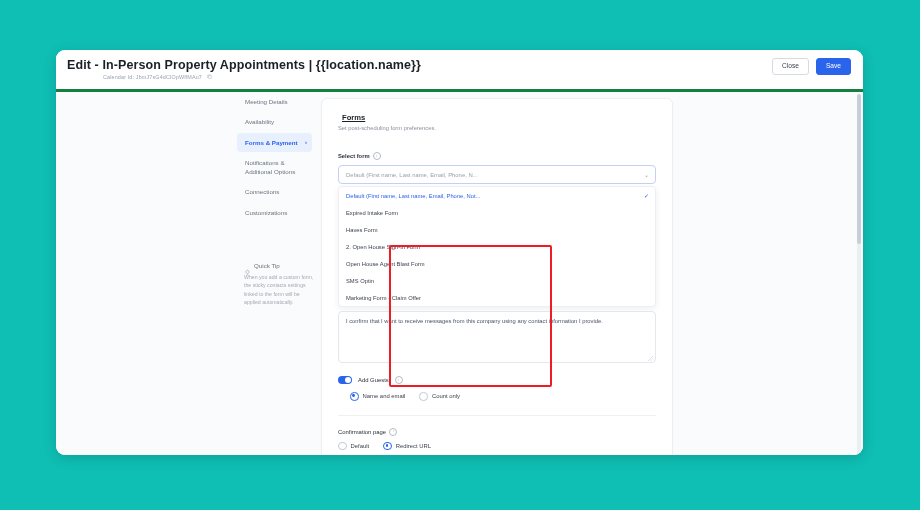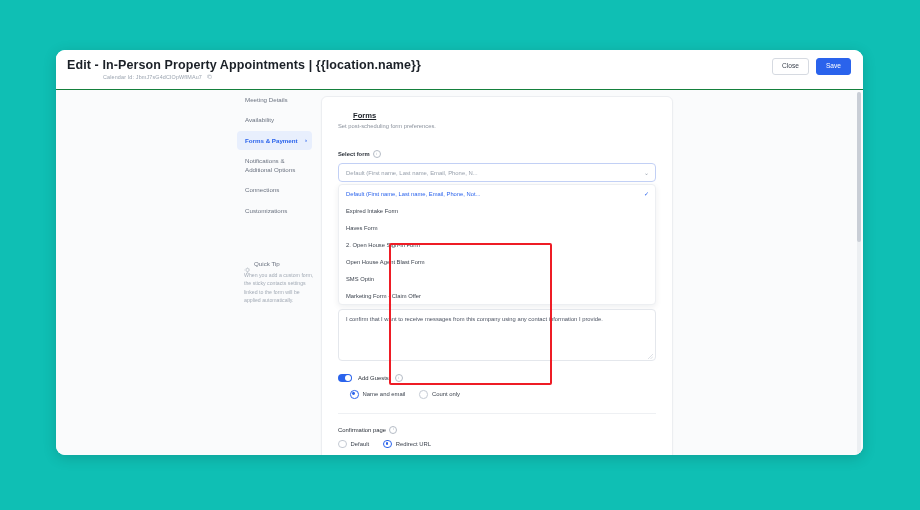--- a/index.html
+++ b/index.html
@@ -12,21 +12,21 @@
   .stage{position:relative;width:920px;height:510px;}
 
   
   .modal{
     position:absolute;left:56px;top:50px;width:807px;height:405px;
     background:#ffffff;border-radius:9px;overflow:hidden;
     box-shadow:0 3px 14px rgba(0,0,0,.16);
   }
   .modal-header{
     position:relative;height:39px;background:#ffffff;
-    border-bottom:1px solid #15803d;
+    border-bottom:3px solid #15803d;
   }
   .modal-title{
     position:absolute;left:11px;top:8px;
     font-size:12.5px;font-weight:700;color:#1b2027;letter-spacing:.1px;
     white-space:nowrap;
   }
   .calendar-id{
     position:absolute;left:47px;top:24px;
     font-size:5.4px;color:#9aa3af;letter-spacing:.15px;white-space:nowrap;
   }
@@ -75,21 +75,21 @@
   .tip-title{font-size:6.2px;color:#6b7380;font-weight:400;}
   .tip-text{font-size:5.2px;color:#a3abb6;line-height:1.62;}
 
   
   .card{
     position:absolute;left:265px;top:6px;width:350px;min-height:420px;
     background:#ffffff;border:1px solid #eceef1;border-radius:6px;
     box-shadow:0 1px 2px rgba(16,24,40,.04);
   }
   .card-inner{padding:14px 16px 16px 16px;position:relative;}
-  .sec-title{font-size:7.6px;font-weight:700;color:#1b2027;margin:0 15px 3px;text-decoration:underline;}
+  .sec-title{font-size:7.6px;font-weight:700;color:#1b2027;margin:0 4px 3px;text-decoration:underline;}
   .sec-sub{font-size:5.8px;color:#8a919c;margin:0 0 21px;}
 
   .field-label{
     font-size:5.8px;color:#2b313a;font-weight:700;
     display:flex;align-items:center;gap:3px;margin-bottom:5px;
   }
   .info-i{
     width:6px;height:6px;border:.6px solid #b5bcc6;border-radius:50%;
     display:inline-flex;align-items:center;justify-content:center;
     font-size:4.4px;color:#b5bcc6;font-style:normal;line-height:1;

